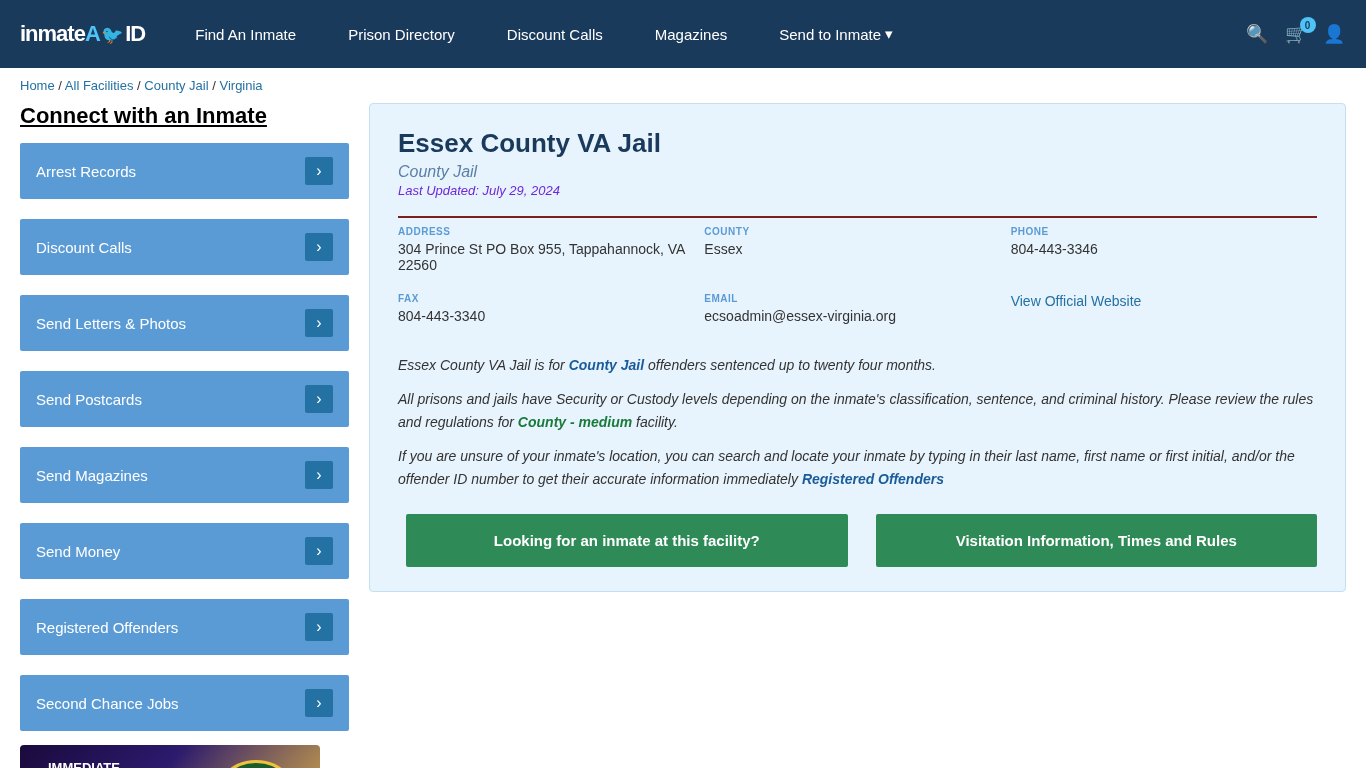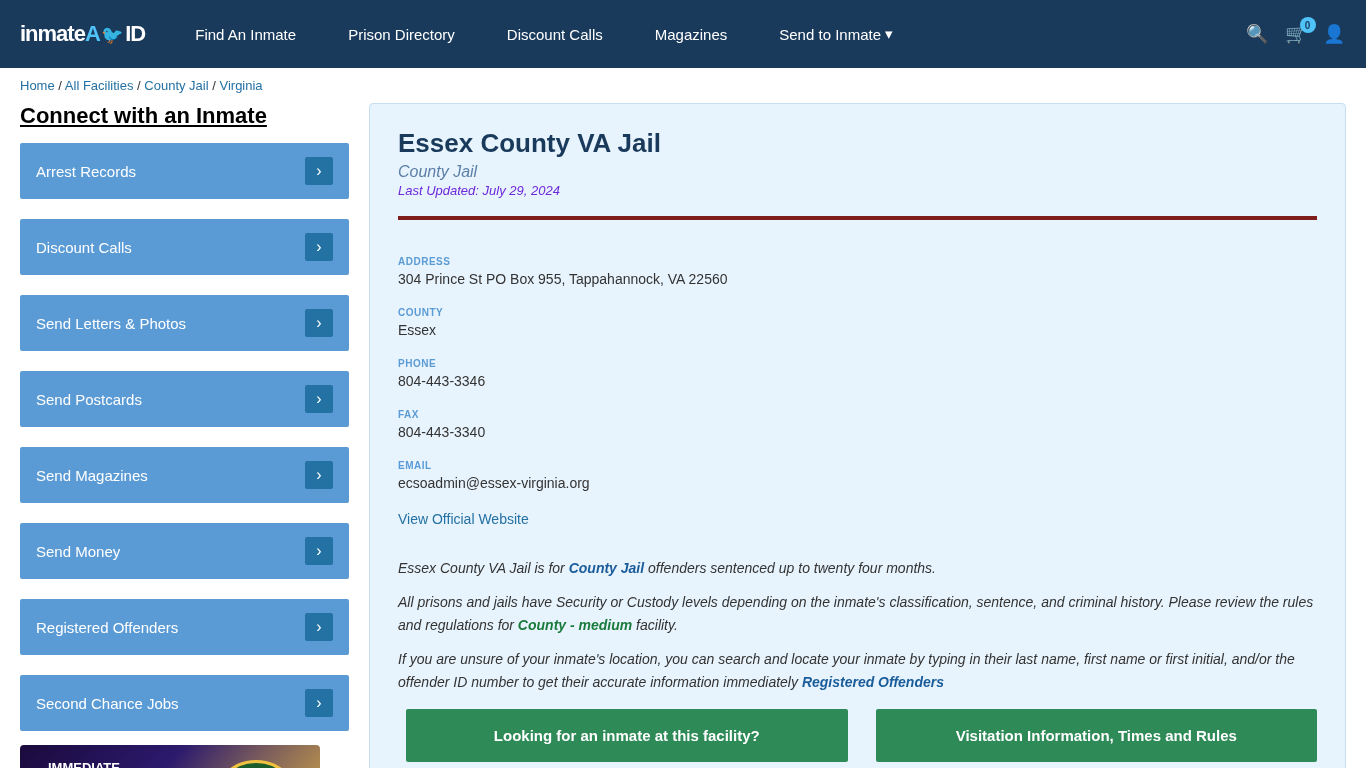--- a/index.html
+++ b/index.html
@@ -220,24 +220,24 @@
       margin-bottom: 2px;
     }
     .facility-updated {
       font-size: 13px;
       font-style: italic;
       color: #6d28d9;
       margin-bottom: 18px;
     }
     .info-grid {
       display: grid;
-      grid-template-columns: 1fr;
+      grid-template-columns: 1fr 1fr 1fr;
       gap: 0;
-      border-top: 4px solid #7f1d1d;
-      padding-top: 28px;
+      border-top: 2px solid #7f1d1d;
+      padding-top: 0;
       margin-bottom: 18px;
     }
     .info-block {
       padding: 8px 0 12px 0;
     }
     .info-label {
       font-size: 10px;
       font-weight: bold;
       color: #5b9bd5;
       text-transform: uppercase;
@@ -273,21 +273,21 @@
       color: #1a7a3c;
       font-weight: bold;
       font-style: italic;
       text-decoration: none;
     }
 
     
     .cta-buttons {
       display: flex;
       gap: 28px;
-      margin-top: 16px;
+      margin-top: 24px;
       padding-left: 8px;
     }
     .cta-btn {
       background: #2e8b57;
       color: #fff;
       border: none;
       padding: 16px 20px;
       font-size: 15px;
       font-weight: bold;
       cursor: pointer;

